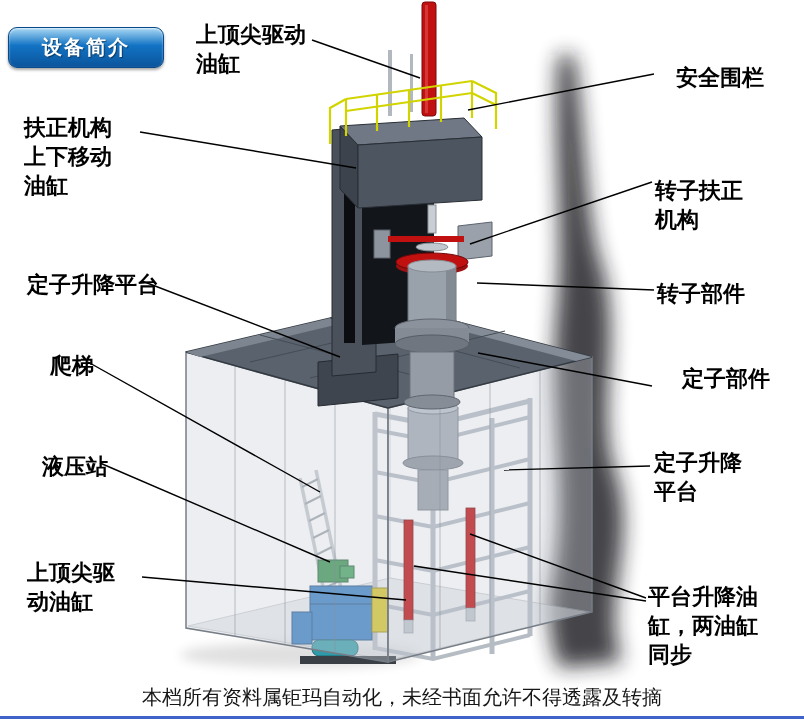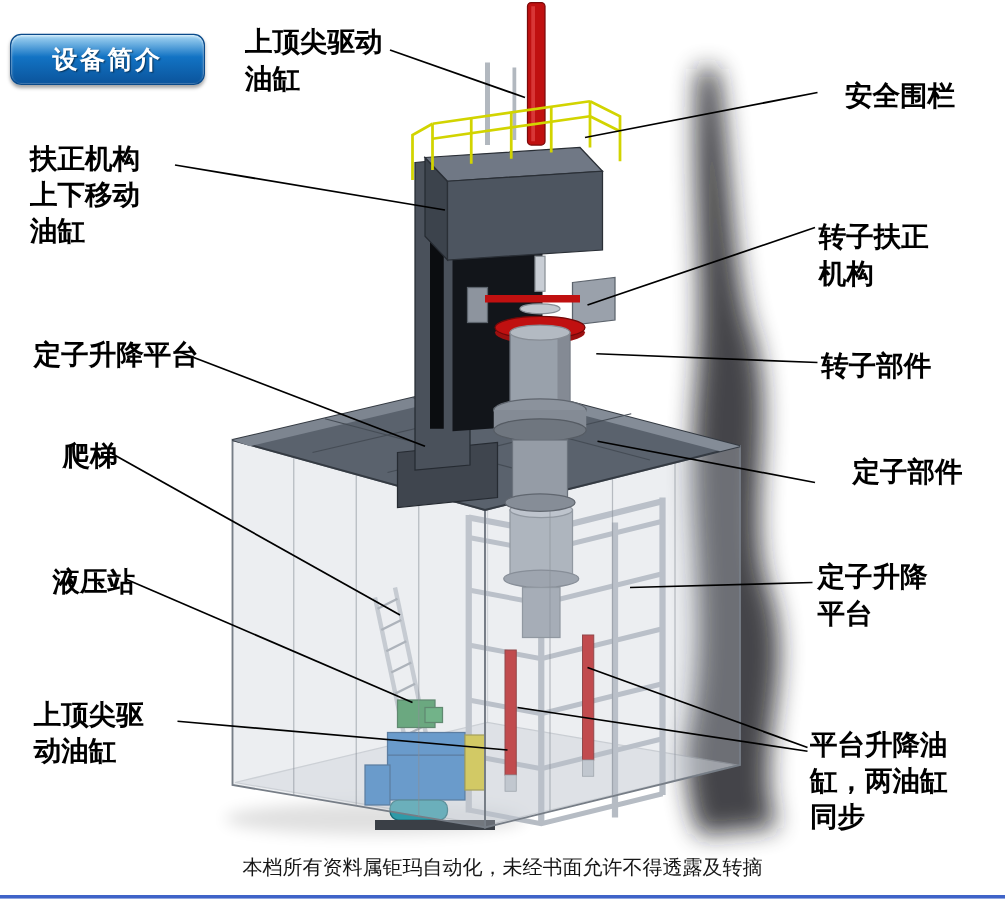--- a/index.html
+++ b/index.html
@@ -15,21 +15,21 @@
     font-size:20px;font-weight:bold;letter-spacing:2px;
     box-shadow:0 2px 3px rgba(0,0,0,.35), inset 0 1px 2px rgba(255,255,255,.65);
     text-shadow:1px 1px 1px rgba(0,0,0,.45);
   }
   .callout{
     position:absolute;font-size:22px;line-height:1.32;color:#000;font-weight:600;
     word-break:break-all;
   }
   .footer{
     position:absolute;left:0;right:0;top:684px;text-align:center;
-    font-size:16px;color:#161616;font-weight:500;
+    font-size:20px;color:#161616;font-weight:500;
   }
   .bottom-rule{position:absolute;left:0;right:0;bottom:0;height:3px;background:var(--rule-blue);}
   svg{position:absolute;left:0;top:0;}
   .red{fill:var(--cylinder-red);}
   .yellow-line{stroke:var(--railing-yellow);fill:none;stroke-width:2.2;}
   .leader{stroke:var(--leader-black);stroke-width:1.4;fill:none;}
   .blue-box{fill:var(--hydraulic-blue);}
 </style>
 </head>
 <body>

